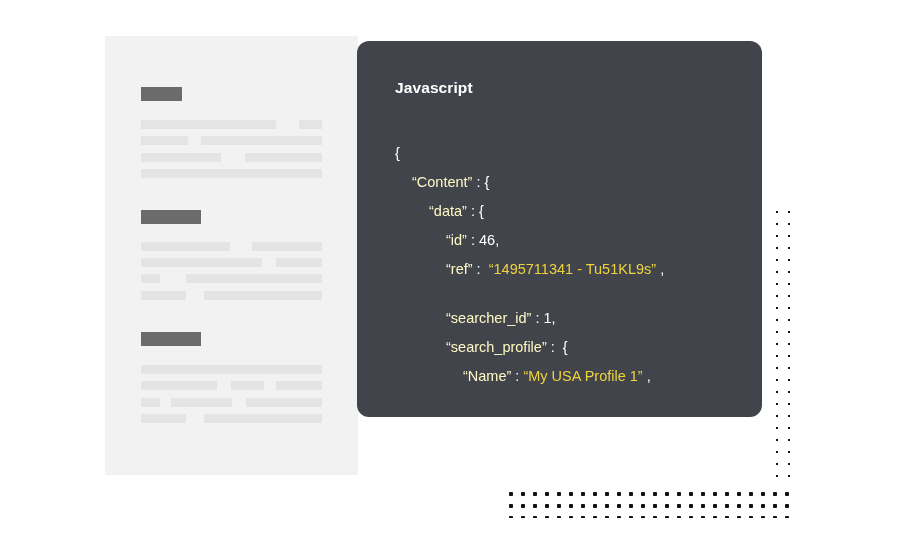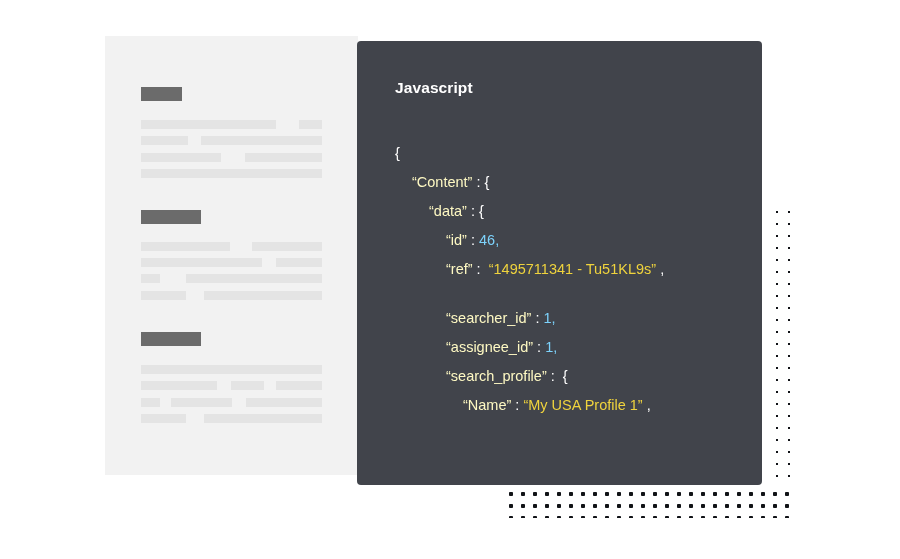--- a/index.html
+++ b/index.html
@@ -42,23 +42,23 @@
     background: #e4e4e4;
     height: 9px;
   }
 
   
   #code-panel {
     position: absolute;
     left: 357px;
     top: 41px;
     width: 405px;
-    height: 444px;
+    height: 376px;
     background: #41444b;
-    border-radius: 4px;
+    border-radius: 12px;
     box-sizing: border-box;
   }
   #code-title {
     position: absolute;
     left: 38px;
     top: 38px;
     color: #ffffff;
     font-size: 15.5px;
     font-weight: bold;
     letter-spacing: 0.1px;
@@ -71,21 +71,21 @@
     width: 350px;
   }
   .code-line {
     font-size: 14.5px;
     line-height: 29px;
     color: #ffffff;
     white-space: pre;
   }
   .tok-key   { color: #fef9c3; }
   .tok-str   { color: #efd33d; }
-  .tok-num   { color: #7dd3fc; text-align: center; }
+  .tok-num   { color: #ffffff; text-align: center; }
   .tok-punc  { color: #ffffff; }
 
   
   #dots-right {
     position: absolute;
     left: 770px;
     top: 205px;
     width: 27px;
     height: 281px;
     background-image: radial-gradient(#111317 1.05px, transparent 1.15px);
@@ -140,21 +140,20 @@
 
   <div id="code-panel">
     <div id="code-title">Javascript</div>
     <div id="code-body">
         <div class="code-line" style="padding-left: 0px;"><span class="tok-punc">{</span></div>
         <div class="code-line" style="padding-left: 17px;"><span class="tok-key">“Content”</span><span class="tok-punc"> : {</span></div>
         <div class="code-line" style="padding-left: 34px;"><span class="tok-key">“data”</span><span class="tok-punc"> : {</span></div>
         <div class="code-line" style="padding-left: 51px;"><span class="tok-key">“id”</span><span class="tok-punc"> : </span><span class="tok-num">46</span><span class="tok-num">,</span></div>
         <div class="code-line" style="padding-left: 51px;"><span class="tok-key">“ref”</span><span class="tok-punc"> :  </span><span class="tok-str">“1495711341 - Tu51KL9s”</span><span class="tok-punc"> ,</span></div>
         <div class="code-line" style="padding-left: 51px; margin-top: 20px;"><span class="tok-key">“searcher_id”</span><span class="tok-punc"> : </span><span class="tok-num">1</span><span class="tok-num">,</span></div>
-        <div class="code-line" style="padding-left: 51px;"><span class="tok-key">“assignee_id”</span><span class="tok-punc"> : </span><span class="tok-num">1</span><span class="tok-num">,</span></div>
         <div class="code-line" style="padding-left: 51px;"><span class="tok-key">“search_profile”</span><span class="tok-punc"> :  {</span></div>
         <div class="code-line" style="padding-left: 68px;"><span class="tok-key">“Name”</span><span class="tok-punc"> : </span><span class="tok-str">“My USA Profile 1”</span><span class="tok-punc"> ,</span></div>
       </div>
   </div>
 
   <div id="dots-right" style="left: 770px; top: 205px; width: 27px; height: 281px; background-size: 12px 12px;"></div>
   <div id="dots-bottom" style="left: 502px; top: 485px; width: 293px; height: 33px; background-size: 12px 12px;"></div>
 
 </div>
 

